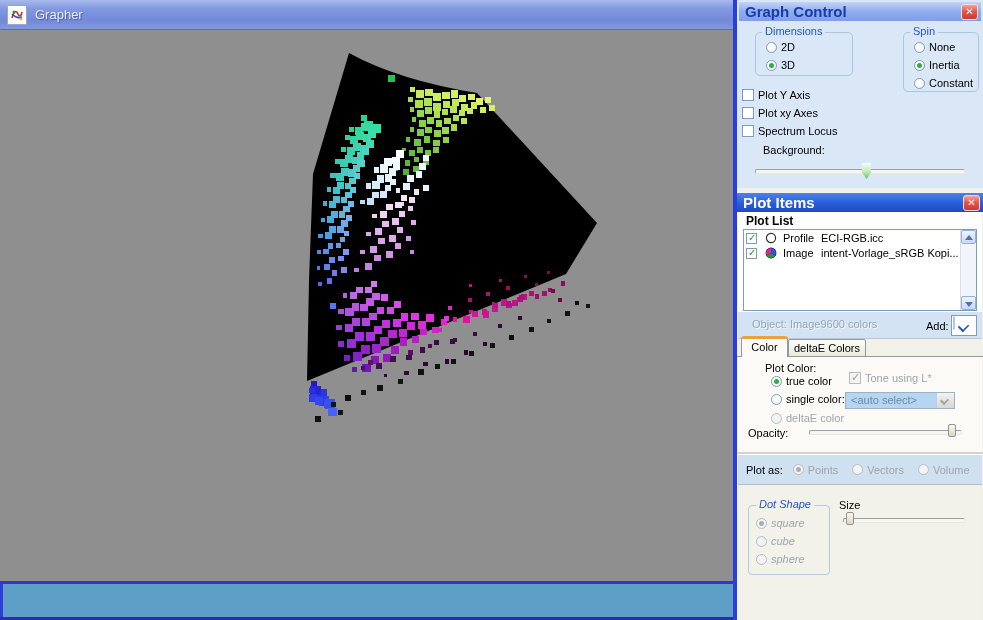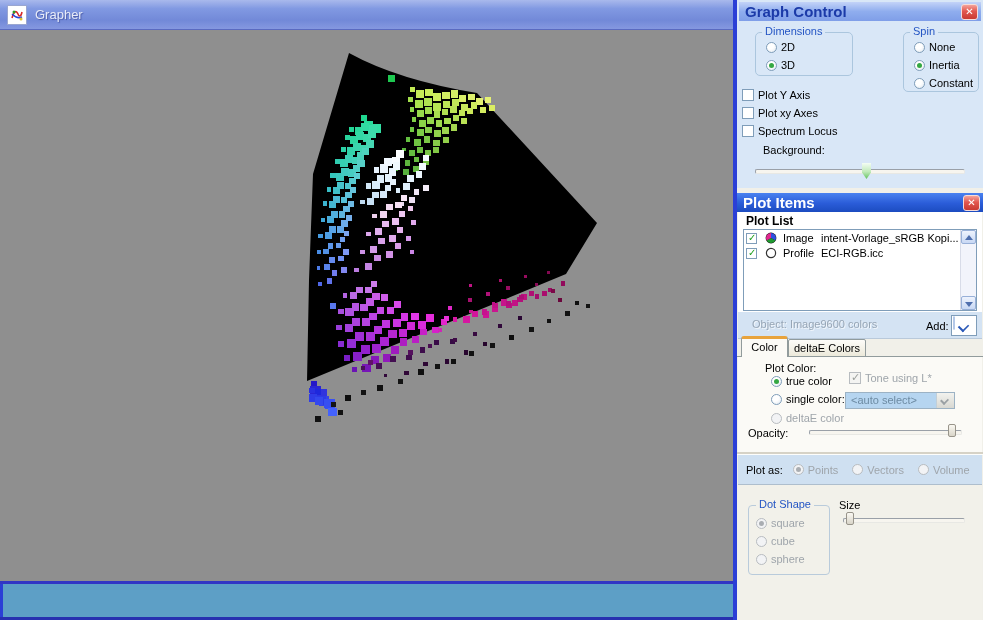--- a/index.html
+++ b/index.html
@@ -87,21 +87,21 @@
   .pc-label{position:absolute;left:27px;top:5px;}
   .pc-row{position:absolute;display:flex;align-items:center;gap:5px;}
   .combo-dis{position:absolute;left:107px;top:35px;width:110px;height:17px;box-sizing:border-box;border:1px solid #9cb2c4;background:#b6d5f0;display:flex;}
   .combo-dis .val{flex:1;color:#6d8ba3;padding:1px 0 0 5px;white-space:nowrap;overflow:hidden;}
   .combo-dis .btn{width:17px;border-left:1px solid #c2cfd8;background:linear-gradient(180deg,#f2f2ee,#d8d8d2);position:relative;}
   .combo-dis .btn .chev{border-color:#9aa0a4;left:4px;top:4px;width:5px;height:5px;}
   .groove{position:absolute;left:0;top:259px;width:246px;height:2px;background:#d6d2c6;border-bottom:1px solid #fdfdfb;}
   .plotas-strip{position:absolute;left:1px;top:262px;width:244px;height:29px;background:#cfe0f1;border-bottom:1px solid #aebecd;display:flex;align-items:center;}
   .plotas-strip .lbl{margin-left:8px;margin-right:10px;}
   .pi-bottom{position:absolute;left:1px;top:292px;width:244px;height:135px;background:#f2f1ea;}
-  .ds-box{position:absolute;left:10px;top:20px;width:80px;height:68px;border:1px solid #b9cbdb;border-radius:4px;}
+  .ds-box{position:absolute;left:10px;top:20px;width:80px;height:68px;border:1px solid #b9cbdb;border-radius:4px;font-style:italic;}
   .ds-cap{position:absolute;top:-8px;left:7px;background:#f2f1ea;padding:0 3px;color:#2455c4;}
   .size-label{position:absolute;left:101px;top:14px;}
   
   rect.dot{shape-rendering:crispEdges;}
 </style>
 </head>
 <body>
 
 <div class="abs grapher-window">
   <div class="abs client">
@@ -507,35 +507,35 @@
       <span class="close-btn">✕</span>
     </div>
 
     <div class="pi-white"></div>
     <div class="plist-header">Plot List</div>
     <div class="plist">
       <div>
           <div class="plist-row">
             <span class="cb checked"></span>
             <span class="licon"><svg width="12" height="12" viewBox="0 0 12 12">
+                <circle cx="6" cy="6" r="4.6" fill="#fff" stroke="#333" stroke-width="1.2"></circle>
+              </svg></span>
+            <span class="ltype">Profile</span>
+            <span class="lname">ECI-RGB.icc</span>
+          </div>
+          <div class="plist-row">
+            <span class="cb checked"></span>
+            <span class="licon"><svg width="12" height="12" viewBox="0 0 12 12">
                 <circle cx="6" cy="6" r="5.4" fill="#111"></circle>
                 <path d="M6,6 L6,1 A5,5 0 0 1 10.3,8.5 Z" fill="#2f4fe0"></path>
                 <path d="M6,6 L10.3,8.5 A5,5 0 0 1 1.7,8.5 Z" fill="#1f9a30"></path>
                 <path d="M6,6 L1.7,8.5 A5,5 0 0 1 6,1 Z" fill="#e02890"></path>
               </svg></span>
             <span class="ltype">Image</span>
             <span class="lname">intent-Vorlage_sRGB Kopi...</span>
-          </div>
-          <div class="plist-row">
-            <span class="cb checked"></span>
-            <span class="licon"><svg width="12" height="12" viewBox="0 0 12 12">
-                <circle cx="6" cy="6" r="4.6" fill="#fff" stroke="#333" stroke-width="1.2"></circle>
-              </svg></span>
-            <span class="ltype">Profile</span>
-            <span class="lname">ECI-RGB.icc</span>
           </div>
         </div>
       <div class="vscroll">
         <div class="sb-btn up">
             <span class="arr up"></span>
           </div>
         <div class="sb-btn down">
             <span class="arr down"></span>
           </div>
       </div>

